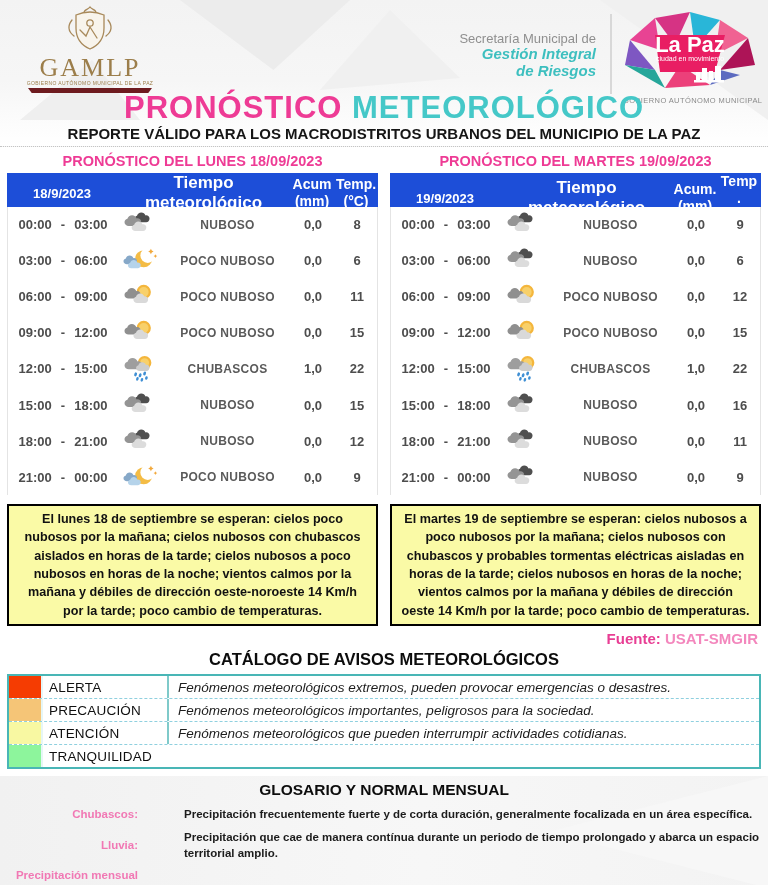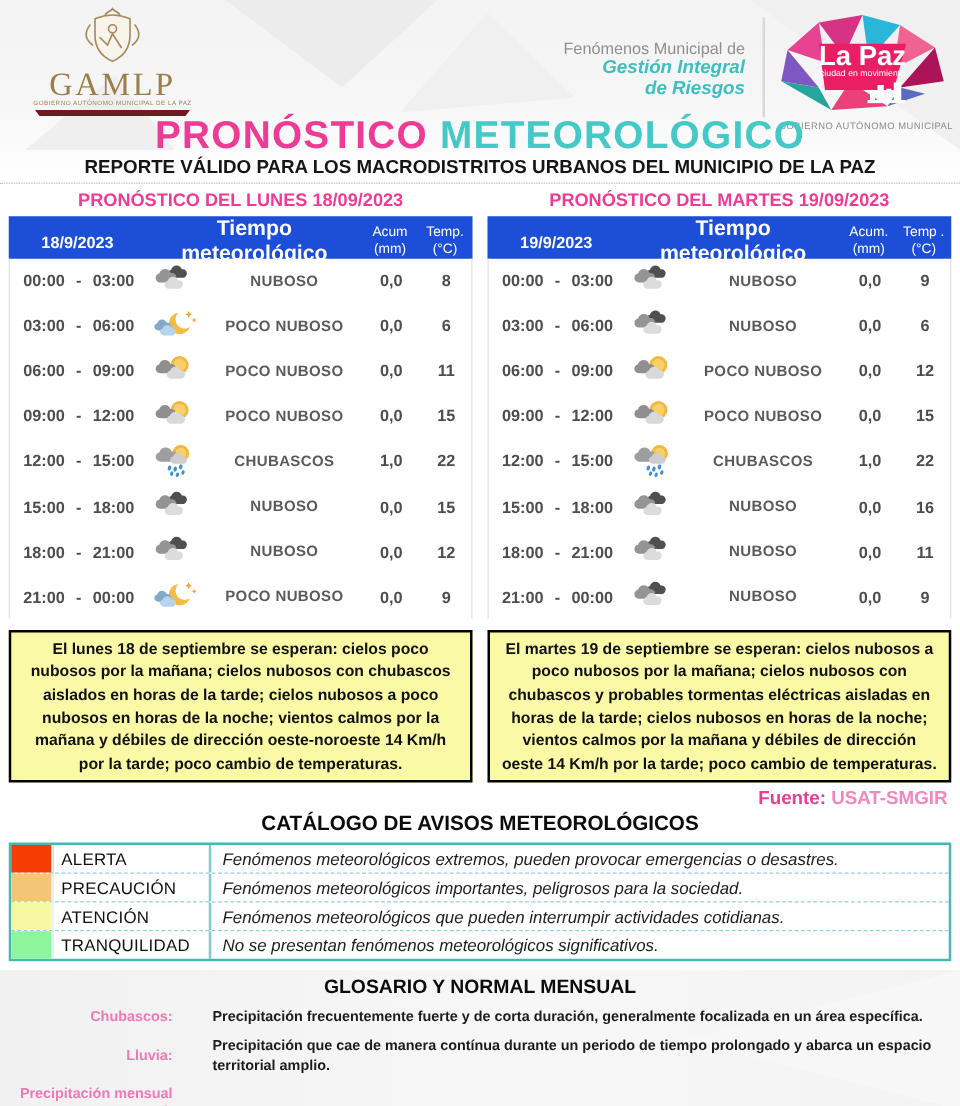--- a/index.html
+++ b/index.html
@@ -43,21 +43,21 @@
 
   
   .forecasts{display:flex;gap:12px;padding:4px 7px 0;}
   .forecast{width:371px;}
   .ftitle{height:20px;line-height:20px;text-align:center;color:#ee3b95;
         font-weight:bold;font-size:14.5px;}
   .fhead{display:grid;grid-template-columns:110px 46px 127px 44px 44px;height:34px;
         background:#1d4ed8;color:#fff;align-items:center;text-align:center;margin-top:2px;}
   .fhead .h-date{font-size:13px;font-weight:bold;}
   .fhead .h-weather{font-size:17px;font-weight:bold;grid-column:span 2;}
-  .fhead .h-two{font-size:11px;font-weight:normal;line-height:1.2;}
+  .fhead .h-two{font-size:14px;font-weight:bold;line-height:1.2;}
   .frows{height:288px;display:flex;flex-direction:column;justify-content:space-around;
         border-left:1px solid #e4e4e4;border-right:1px solid #e4e4e4;}
   .frow{display:grid;grid-template-columns:110px 46px 127px 44px 44px;align-items:center;}
   .c-time{display:flex;justify-content:center;gap:9px;font-size:13px;font-weight:600;color:#4d4d4d;}
   .c-icon{text-align:center;}
   .c-icon svg{vertical-align:middle;}
   .c-cond{text-align:center;font-weight:bold;font-size:12px;color:#5a5a5a;letter-spacing:.3px;}
   .c-num{text-align:center;font-size:13px;font-weight:600;color:#4d4d4d;}
 
   .summary{box-sizing:border-box;margin-top:9px;height:122px;border:2px solid #000;
@@ -79,21 +79,21 @@
   .desc{border-left:2px solid #7fcaca;padding-left:9px;font-style:italic;
         font-size:13.5px;color:#1d1d1d;height:100%;display:flex;align-items:center;}
 
   
   .glossary{position:relative;margin-top:7px;min-height:112px;padding-top:5px;
         background:linear-gradient(90deg,#f1f1f1 0%,#f7f7f7 55%,#f3f3f3 100%);}
   .glossary .gpoly{position:absolute;right:0;top:0;width:220px;height:112px;
         clip-path:polygon(100% 0,100% 100%,0 50%);background:#f7f7f7;}
   .glo-title{position:relative;text-align:center;font-weight:bold;font-size:15.5px;color:#0c0c0c;margin-bottom:7px;}
   .gentries{position:relative;}
-  .gentry{display:grid;grid-template-columns:138px 1fr;column-gap:32px;align-items:center;
+  .gentry{display:grid;grid-template-columns:138px 1fr;column-gap:46px;align-items:center;
         margin-bottom:7px;}
   .gterm{text-align:right;color:#f178b4;font-weight:bold;font-size:11.5px;line-height:1.3;}
   .gdef{font-weight:bold;font-size:11.5px;color:#1c1c1c;line-height:1.4;}
 </style>
 </head>
 <body>
 
 <div class="page">
 
   <div class="hero">
@@ -112,21 +112,21 @@
           <path d="M13 16 q-7 9 2 16"></path>
           <path d="M49 16 q7 9 -2 16"></path>
         </g>
       </svg>
       <div class="gamlp-word">GAMLP</div>
       <div class="gamlp-cap">GOBIERNO AUTÓNOMO MUNICIPAL DE LA PAZ</div>
       <div class="ribbon"></div>
     </div>
 
     <div class="secretaria">
-      <div class="s1">Fenómenos Municipal de</div>
+      <div class="s1">Secretaría Municipal de</div>
       <div class="s2">Gestión Integral</div>
       <div class="s3">de Riesgos</div>
     </div>
 
     <div class="hdr-divider"></div>
 
     <svg class="lapaz" viewBox="0 0 140 80">
       <polygon points="10,30 35,8 40,40" fill="#e84393"></polygon>
       <polygon points="35,8 70,2 55,35" fill="#d63384"></polygon>
       <polygon points="70,2 100,10 75,38" fill="#29b6d8"></polygon>
@@ -484,21 +484,20 @@
           <div class="desc">Fenómenos meteorológicos importantes, peligrosos para la sociedad.</div>
         </div>
         <div class="crow">
           <div class="swatch" style="background: rgb(248, 248, 162);"></div>
           <div class="lvl">ATENCIÓN</div>
           <div class="desc">Fenómenos meteorológicos que pueden interrumpir actividades cotidianas.</div>
         </div>
         <div class="crow">
           <div class="swatch" style="background: rgb(141, 245, 156);"></div>
           <div class="lvl">TRANQUILIDAD</div>
-          <div class="desc">No se presentan fenómenos meteorológicos significativos.</div>
         </div>
       </div>
   </div>
 
   <div class="glossary">
     <div class="gpoly"></div>
     <div class="glo-title">GLOSARIO Y NORMAL MENSUAL</div>
     <div class="gentries">
         <div class="gentry">
           <div class="gterm">Chubascos:</div>

